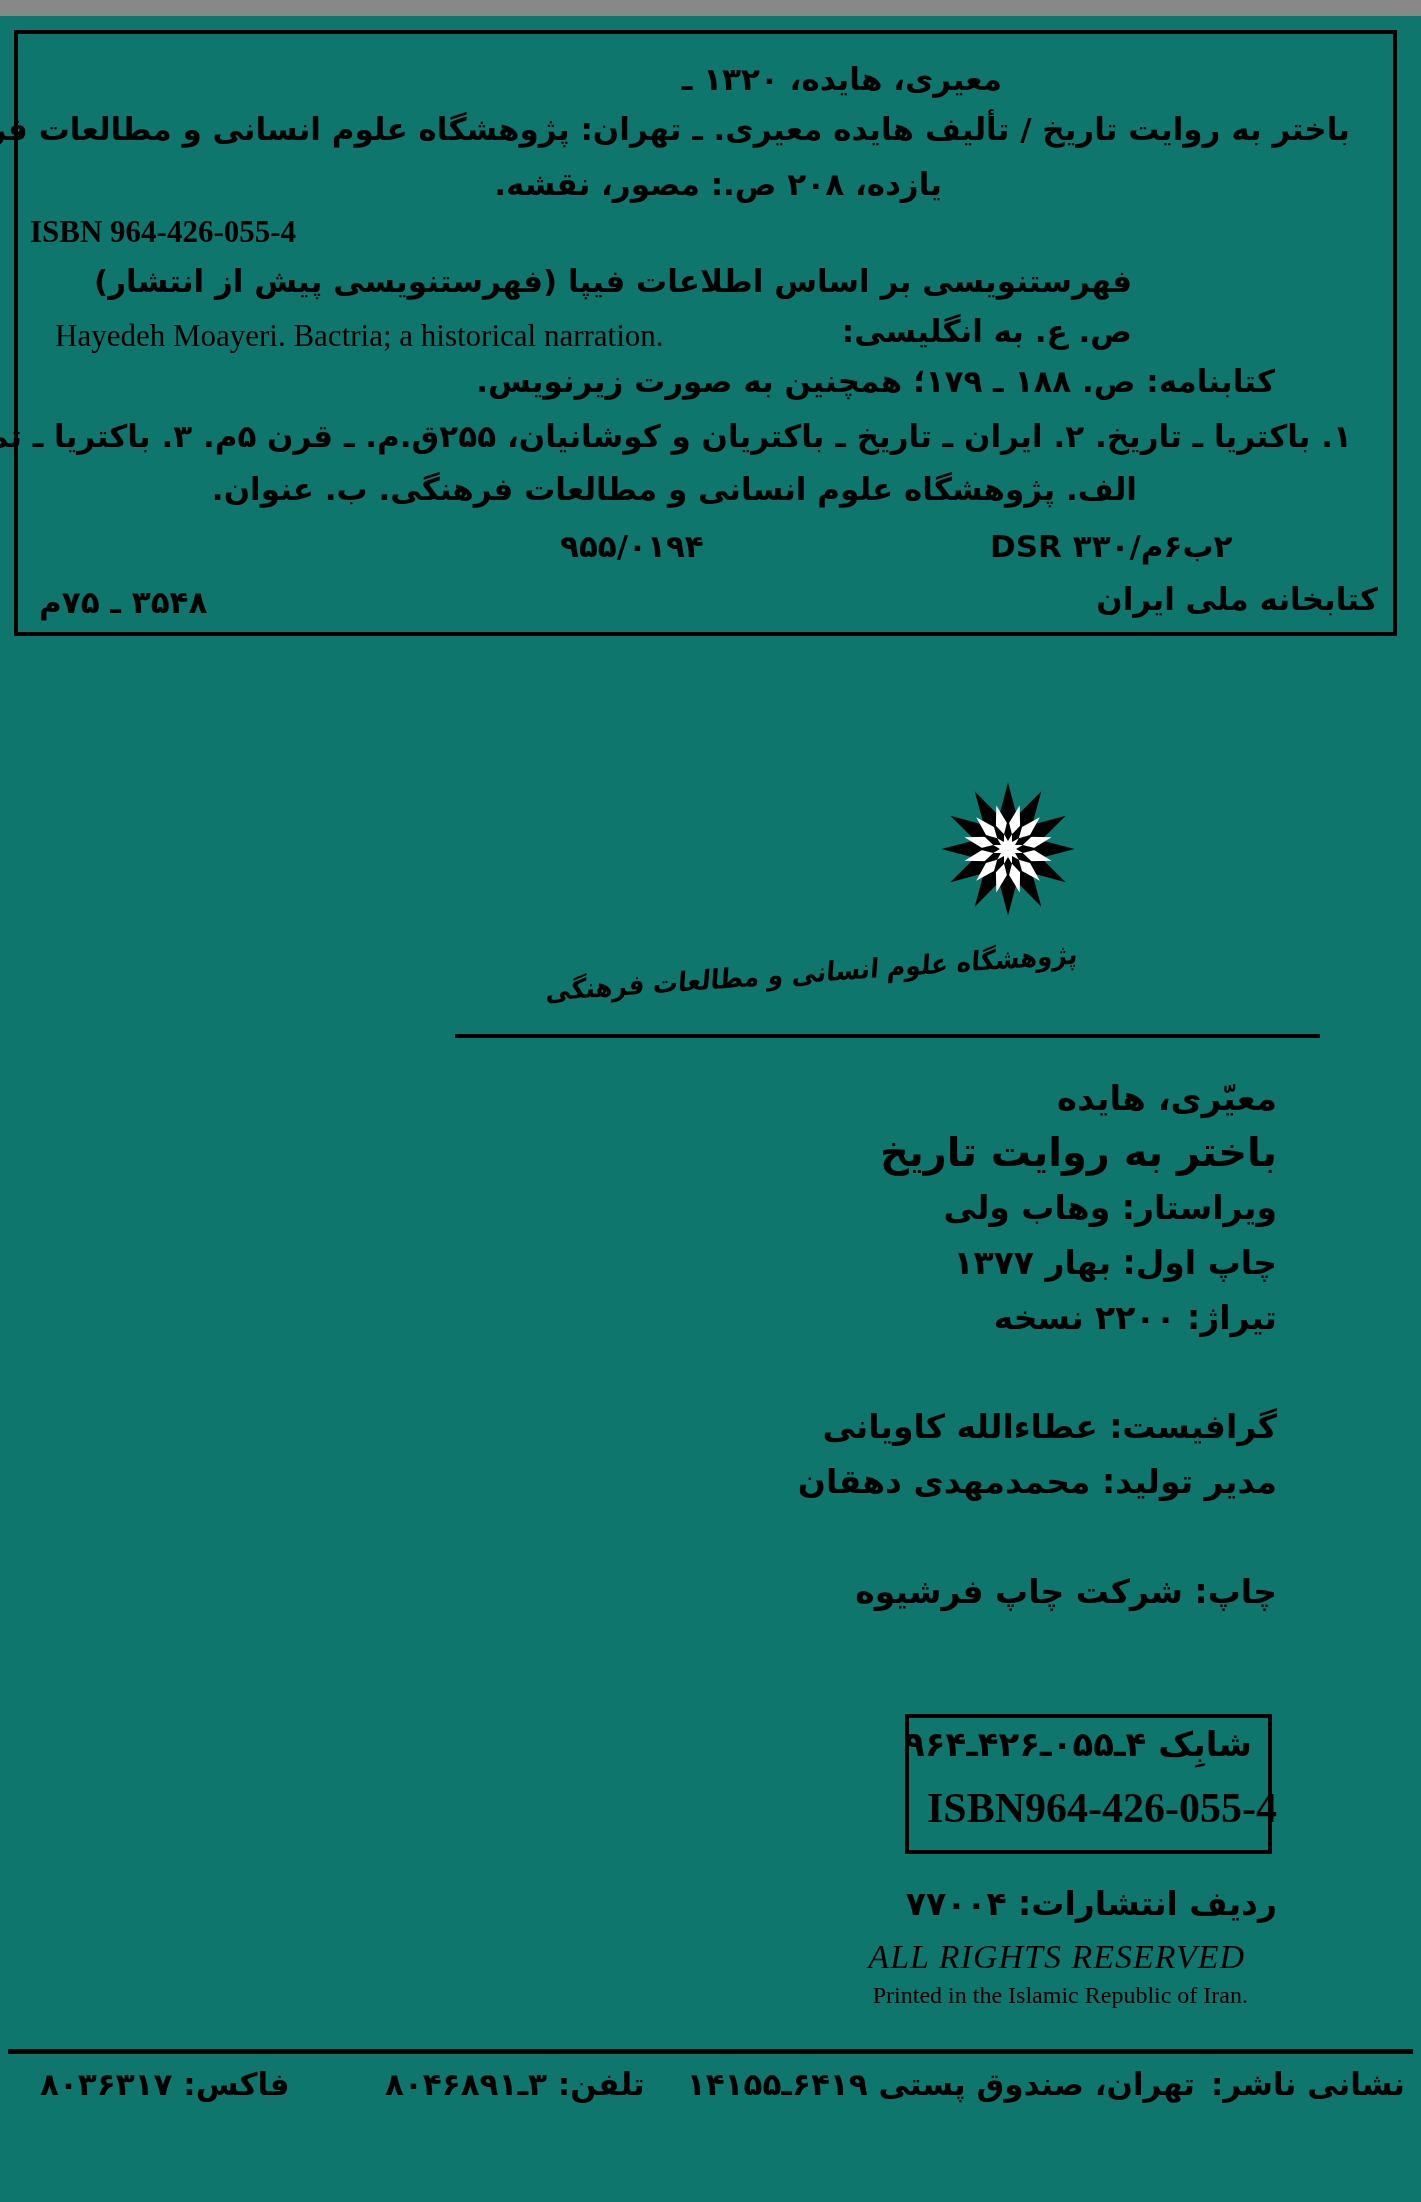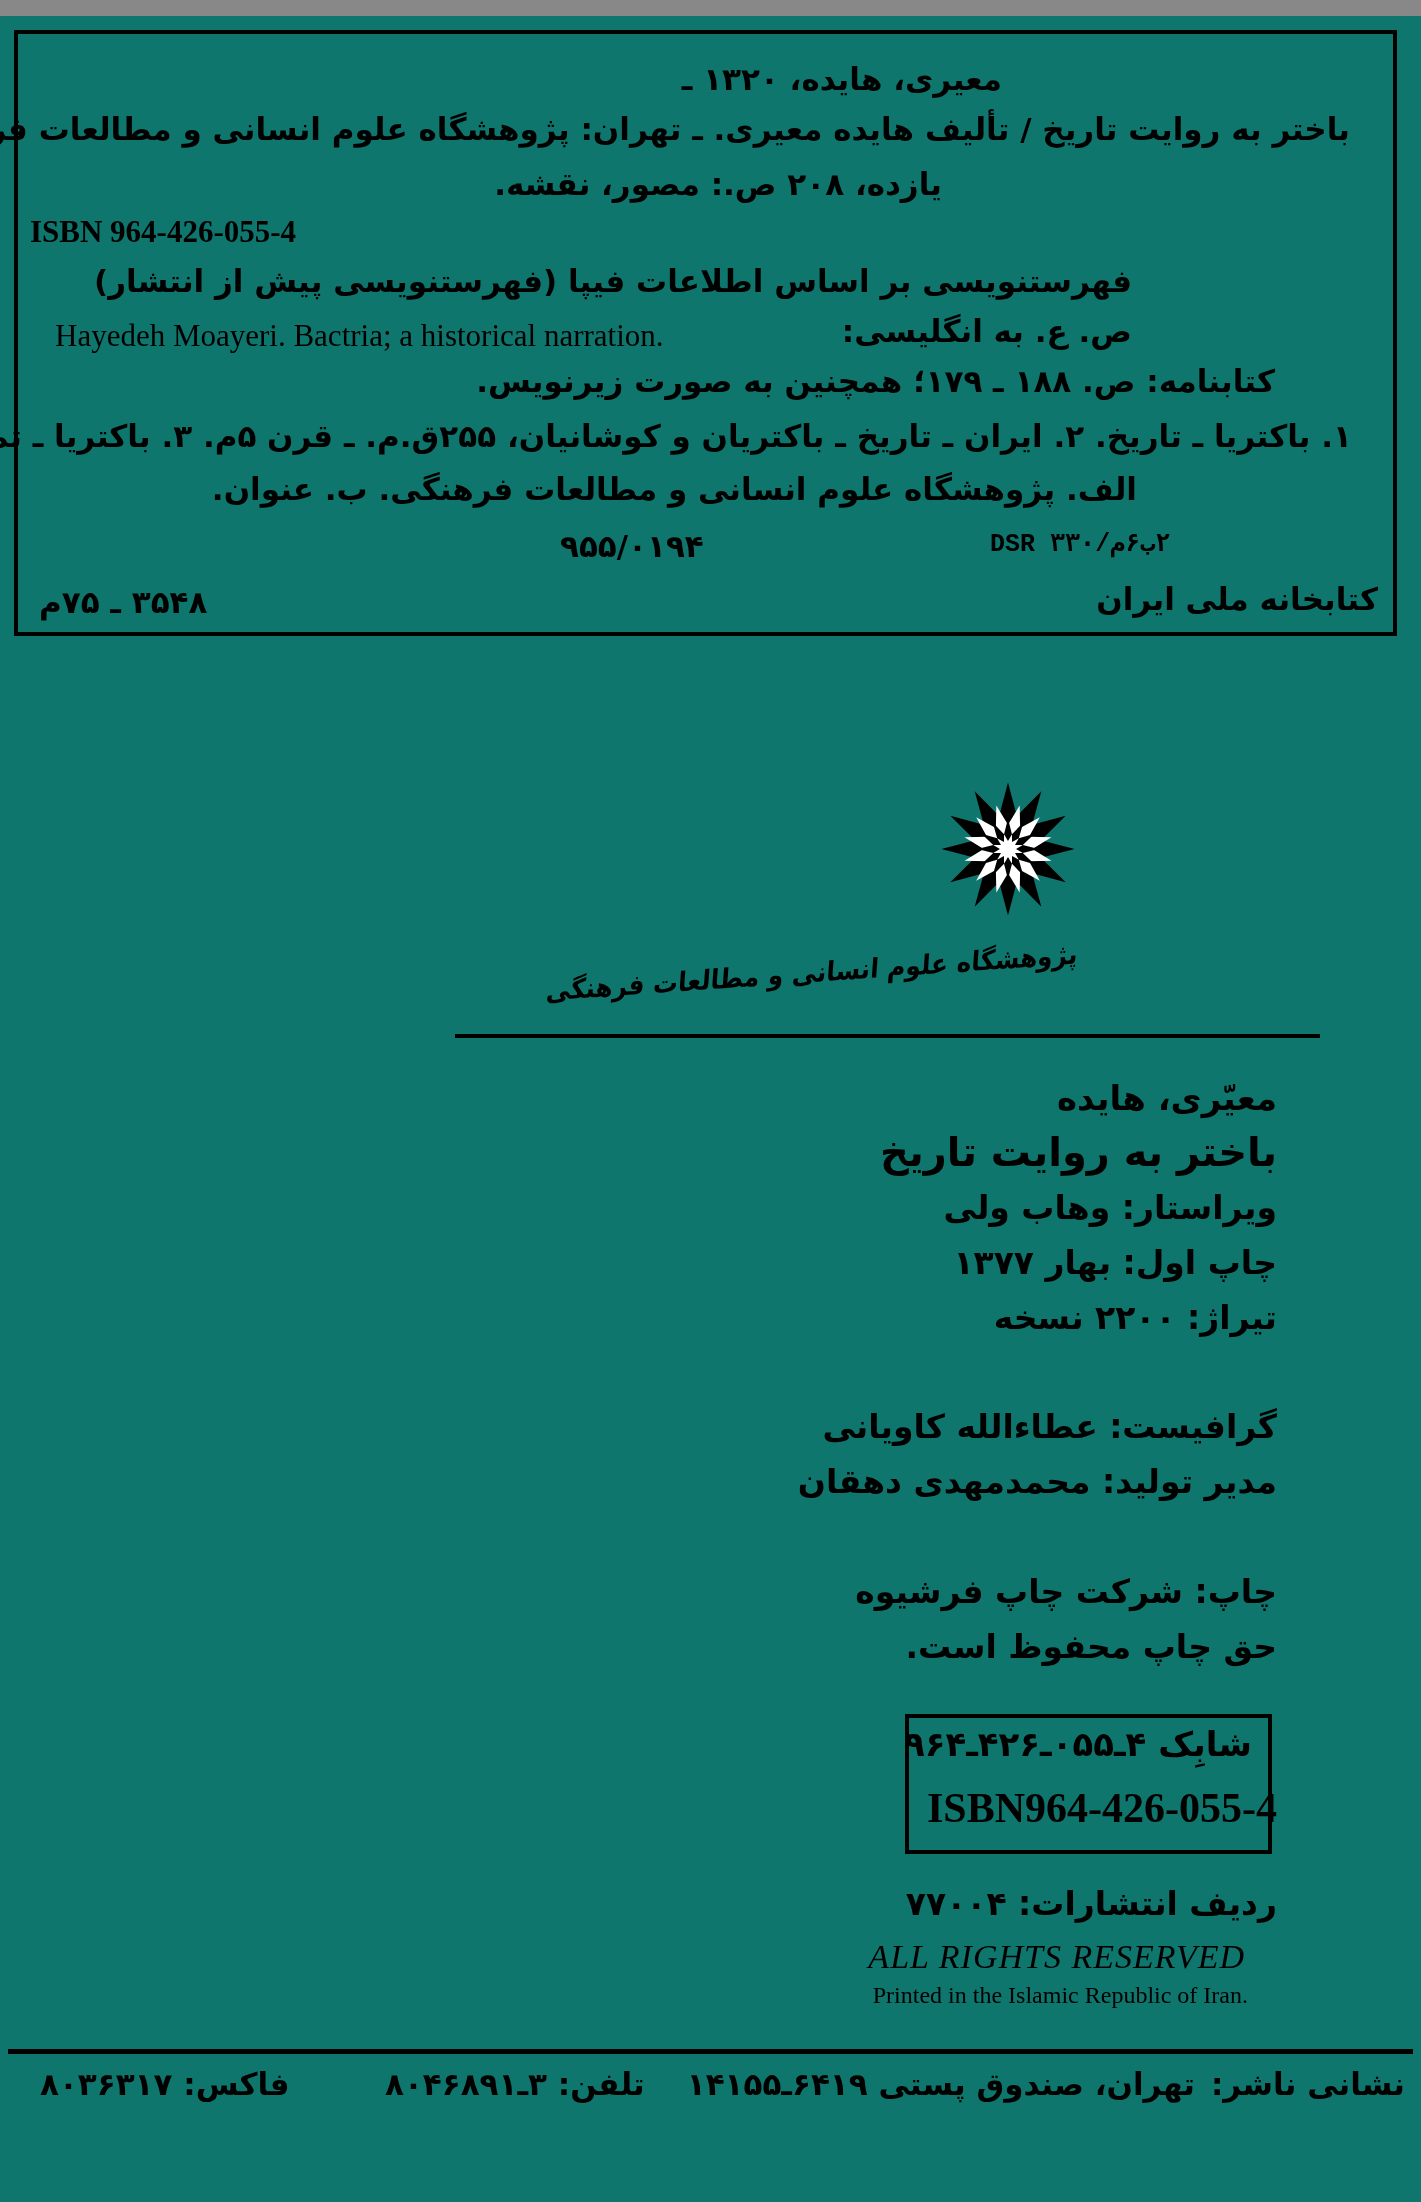--- a/index.html
+++ b/index.html
@@ -20,21 +20,21 @@
   #cb-author{right:391px;top:27px;font-size:32px;}
   #cb-title{right:43px;top:77px;}
   #cb-collation{right:451px;top:132px;}
   #cb-isbn{left:12px;top:179px;font-size:31px;font-weight:bold;}
   #cb-fipa{right:261px;top:229px;}
   #cb-entitle-label{right:261px;top:279px;text-align:right;}
   #cb-entitle{left:37px;top:283px;font-size:30px;}
   #cb-biblio{right:118px;top:329px;}
   #cb-subjects{right:41px;top:384px;font-size:30px;}
   #cb-added{right:256px;top:437px;}
-  #cb-callnum{left:972px;top:494px;font-size:25px;font-weight:bold;white-space:nowrap;font-family:Liberation Mono, monospace;}
+  #cb-callnum{left:972px;top:494px;font-size:31px;font-weight:bold;white-space:nowrap;}
   #cb-dewey{left:542px;top:494px;font-size:31px;}
   #cb-natlib{right:15px;top:547px;}
   #cb-bibnum{left:21px;top:550px;font-size:31px;font-weight:bold;white-space:nowrap;}
   bdo{unicode-bidi:bidi-override;}
   
   #emblem{left:936px;top:761px;width:144px;height:144px;}
   #calligraphy{
     left:790px;top:900px;width:300px;height:95px;
     font-size:27px;text-align:center;line-height:95px;
     transform:rotate(-4deg) skewX(-8deg) scaleX(.92);
@@ -101,21 +101,20 @@
   <div id="rule-mid" class="abs"></div>
 
   <div class="pub-line fa" style="top:1062px;font-size:34px;">معیّری، هایده</div>
   <div class="pub-line fa" style="top:1112px;font-size:40px;">باختر به روایت تاریخ</div>
   <div class="pub-line fa" style="top:1172px;">ویراستار: وهاب ولی</div>
   <div class="pub-line fa" style="top:1227px;">چاپ اول: بهار ۱۳۷۷</div>
   <div class="pub-line fa" style="top:1282px;">تیراژ: ۲۲۰۰ نسخه</div>
   <div class="pub-line fa" style="top:1391px;">گرافیست: عطاءالله کاویانی</div>
   <div class="pub-line fa" style="top:1446px;">مدیر تولید: محمدمهدی دهقان</div>
   <div class="pub-line fa" style="top:1556px;">چاپ: شرکت چاپ فرشیوه</div>
-  <div class="pub-line fa" style="top:1611px;">حق چاپ محفوظ است.</div>
 
   <div id="isbn-box" class="abs">
     <div class="shabak fa">شابِک ۴ـ۰۵۵ـ۴۲۶ـ۹۶۴</div>
     <div class="isbn-row latin-serif">
       <span>ISBN</span>
       <span>964-426-055-4</span>
     </div>
   </div>
 
   <div id="series-line" class="abs fa">ردیف انتشارات: ۷۷۰۰۴</div>

